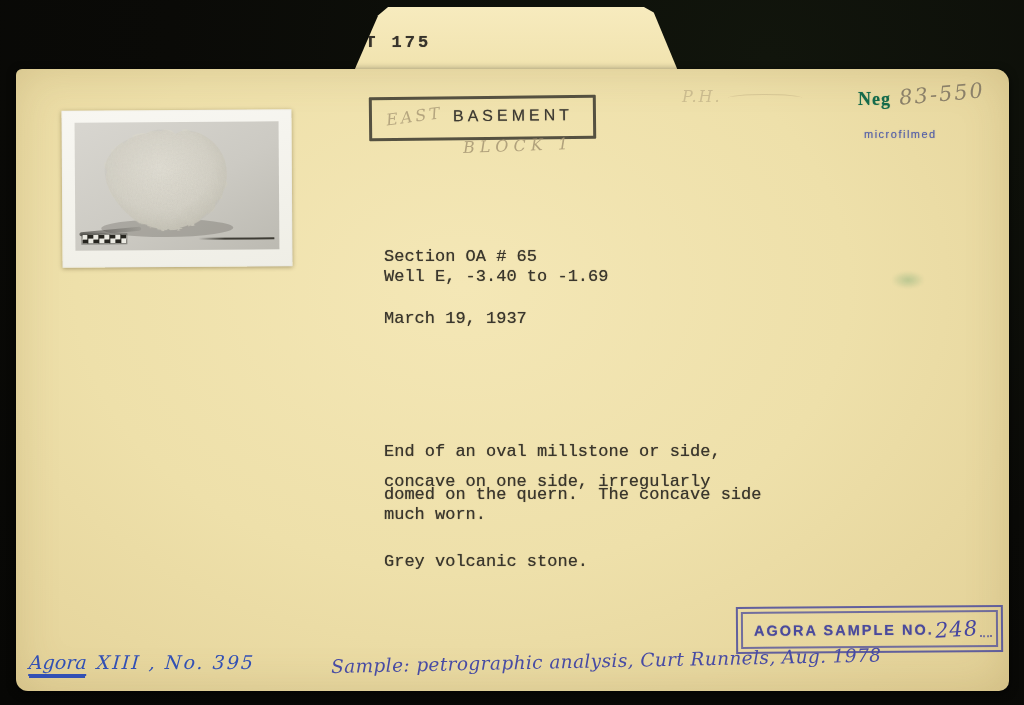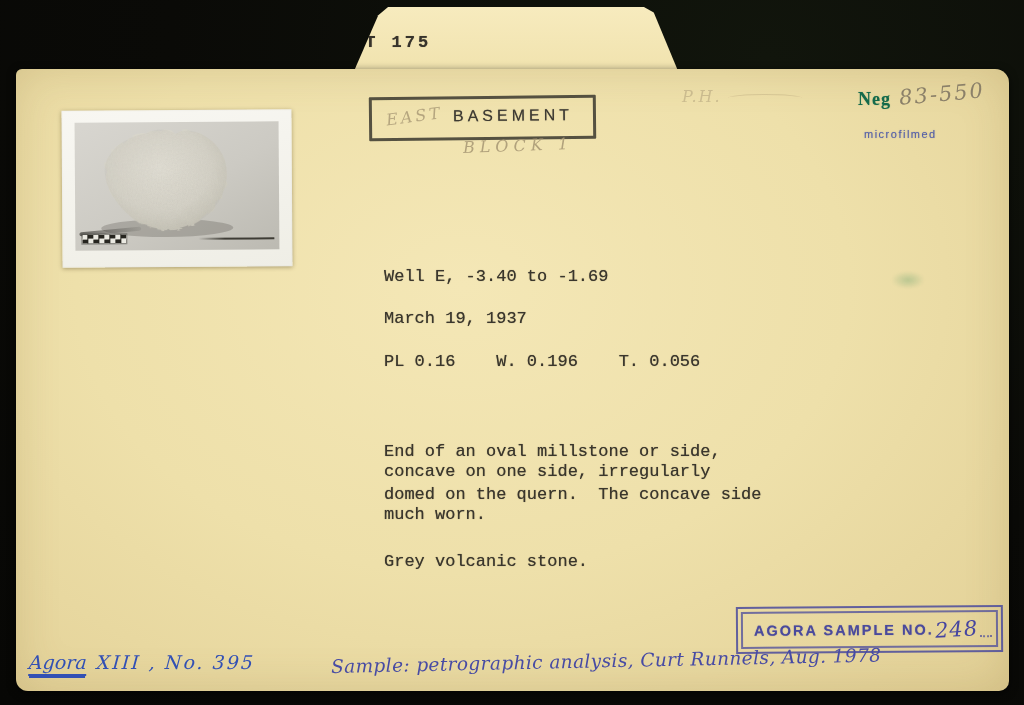--- a/index.html
+++ b/index.html
@@ -154,25 +154,25 @@
     <div class="pencil block" style="left:447px;top:67px;position:absolute;">BLOCK   1</div>
 
     <div class="pencil ph" style="left:666px;top:18px;position:absolute;">
       <span>P.H.</span><span class="scribble"></span>
     </div>
 
     <div class="neg" style="left:842px;top:20px;position:absolute;">Neg</div>
     <div class="negnum" style="left:883px;top:13px;position:absolute;">83-550</div>
     <div class="microfilmed" style="left:848px;top:59px;position:absolute;">microfilmed</div>
 
+    <div class="typed" style="top:178px;">Section OA # 65</div>
     <div class="typed" style="top:198px;">Well E, -3.40 to -1.69</div>
     <div class="typed" style="top:240px;">March 19, 1937</div>
-    <div class="typed" style="top:283px;">PL 0.16    W. 0.196    T. 0.056</div>
     <div class="typed" style="top:373px;">End of an oval millstone or side,</div>
-    <div class="typed" style="top:393px;">concave on one side, irregularly</div>
+    <div class="typed" style="top:403px;">concave on one side, irregularly</div>
     <div class="typed" style="top:416px;">domed on the quern.  The concave side</div>
     <div class="typed" style="top:436px;">much worn.</div>
     <div class="typed" style="top:483px;">Grey volcanic stone.</div>
 
     <div class="smudge-green" style="left:875px;top:202px;"></div>
 
     <div class="stamp-sample" style="left:720px;top:537px;">
       <div class="inner">
         <span class="lbl">AGORA SAMPLE NO.</span>
         <span class="num">248</span>

